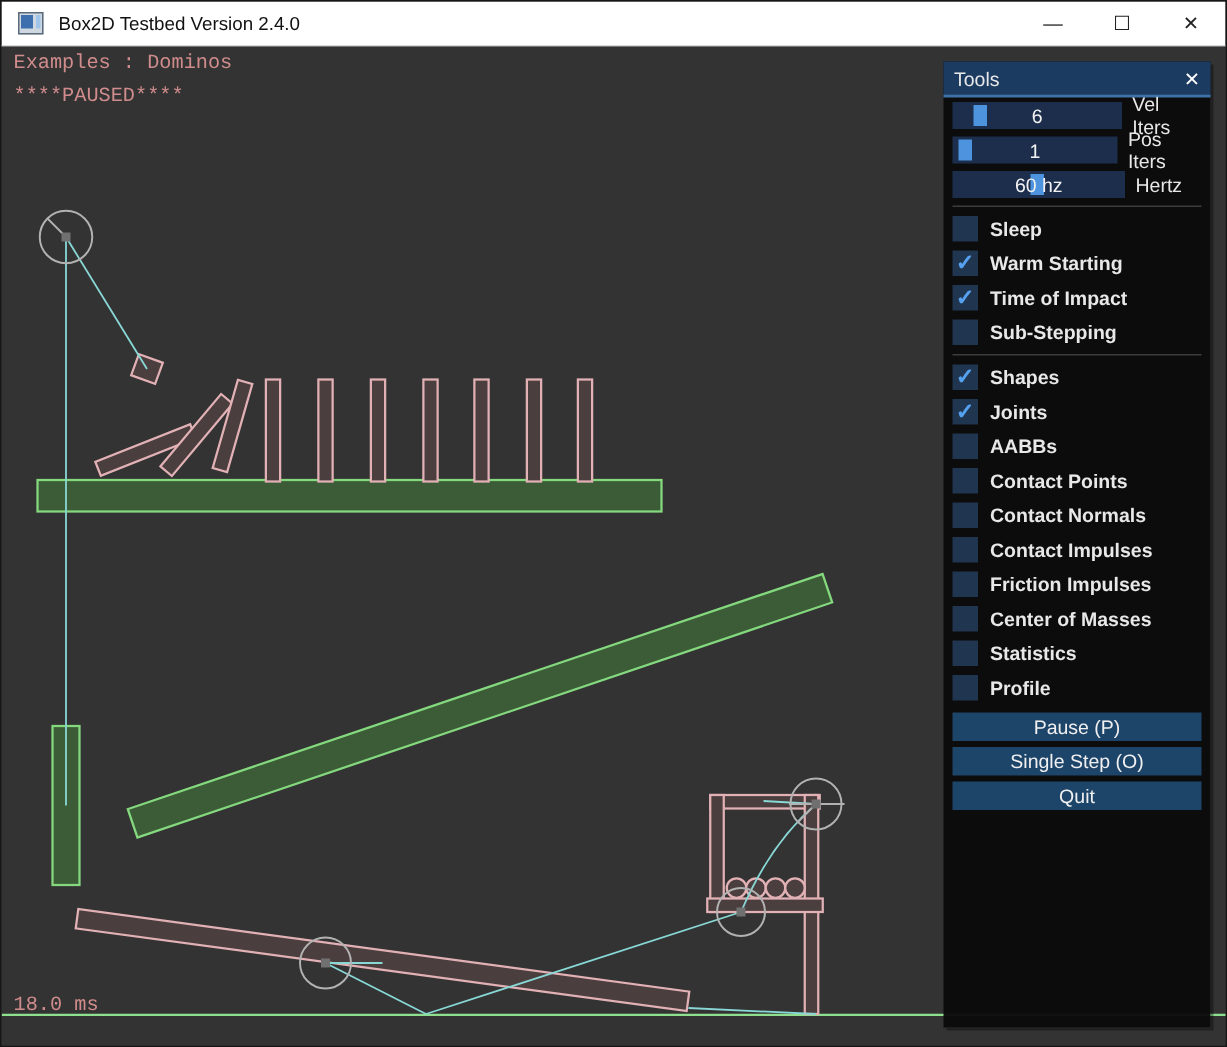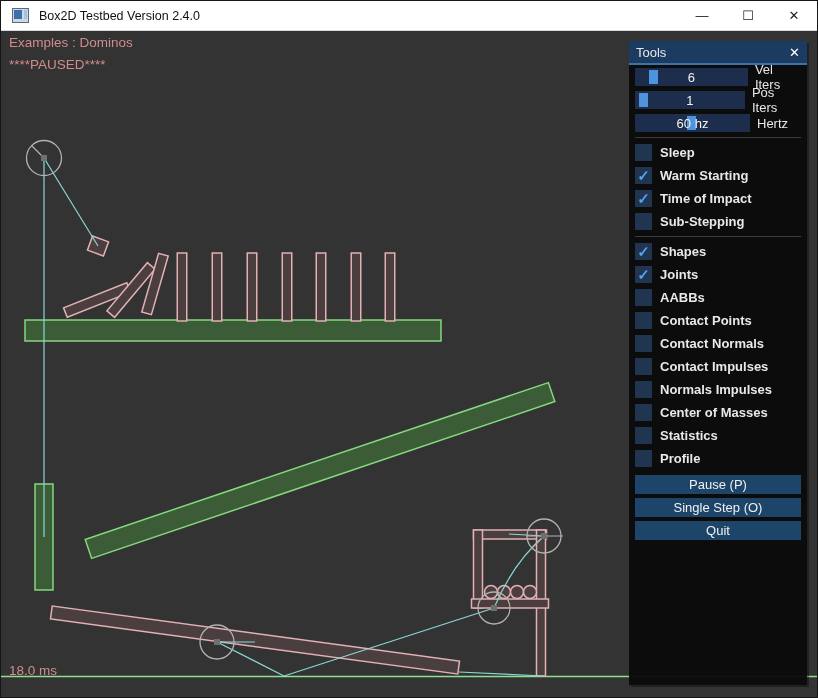--- a/index.html
+++ b/index.html
@@ -10,21 +10,21 @@
     display:flex;align-items:center;border-bottom:1px solid #d9d9d9;box-sizing:border-box;}
   #app-icon{width:15px;height:13px;margin-left:11px;background:#cfd8e0;border:1px solid #5a6a7a;
     position:relative;}
   #app-icon::before{content:"";position:absolute;left:1px;top:1px;width:8px;height:9px;background:#3d6fae;}
   #app-icon::after{content:"";position:absolute;right:1px;top:1px;width:3px;height:9px;background:#9fc4e8;}
   #title-text{margin-left:10px;font-size:12.5px;color:#111;}
   #win-buttons{margin-left:auto;display:flex;height:100%;}
   .win-btn{width:46px;height:100%;display:flex;align-items:center;justify-content:center;
     color:#222;font-size:13px;cursor:default;}
   
-  #canvas{position:absolute;left:0;top:30px;width:817px;height:668px;background:#333333;}
+  #canvas{position:absolute;left:0;top:30px;width:817px;height:668px;background:#333333;font-family:Liberation Mono, monospace;}
   #scene{position:absolute;left:0;top:0;}
   .hud{position:absolute;color:#d08c8c;font-size:13.5px;}
   #example-label{left:8px;top:4px;}
   #paused-label{left:8px;top:26px;}
   #frame-time{left:8px;top:632px;}
   
   #panel{position:absolute;left:628px;top:40px;width:178px;height:644px;
     background:rgba(11,11,11,0.97);box-shadow:2px 2px 0 rgba(0,0,0,0.35);color:#e8e8e8;font-size:13px;}
   #panel-header{height:22px;background:#1b3b61;display:flex;align-items:center;padding:0 7px;gap:48px;}
   #panel-title{flex:1;}
@@ -184,21 +184,21 @@
           <div class="cb-row">
             <div class="cb-box"></div>
             <div class="cb-label">Contact Normals</div>
           </div>
           <div class="cb-row">
             <div class="cb-box"></div>
             <div class="cb-label">Contact Impulses</div>
           </div>
           <div class="cb-row">
             <div class="cb-box"></div>
-            <div class="cb-label">Normals Impulses</div>
+            <div class="cb-label">Friction Impulses</div>
           </div>
           <div class="cb-row">
             <div class="cb-box"></div>
             <div class="cb-label">Center of Masses</div>
           </div>
           <div class="cb-row">
             <div class="cb-box"></div>
             <div class="cb-label">Statistics</div>
           </div>
           <div class="cb-row">

